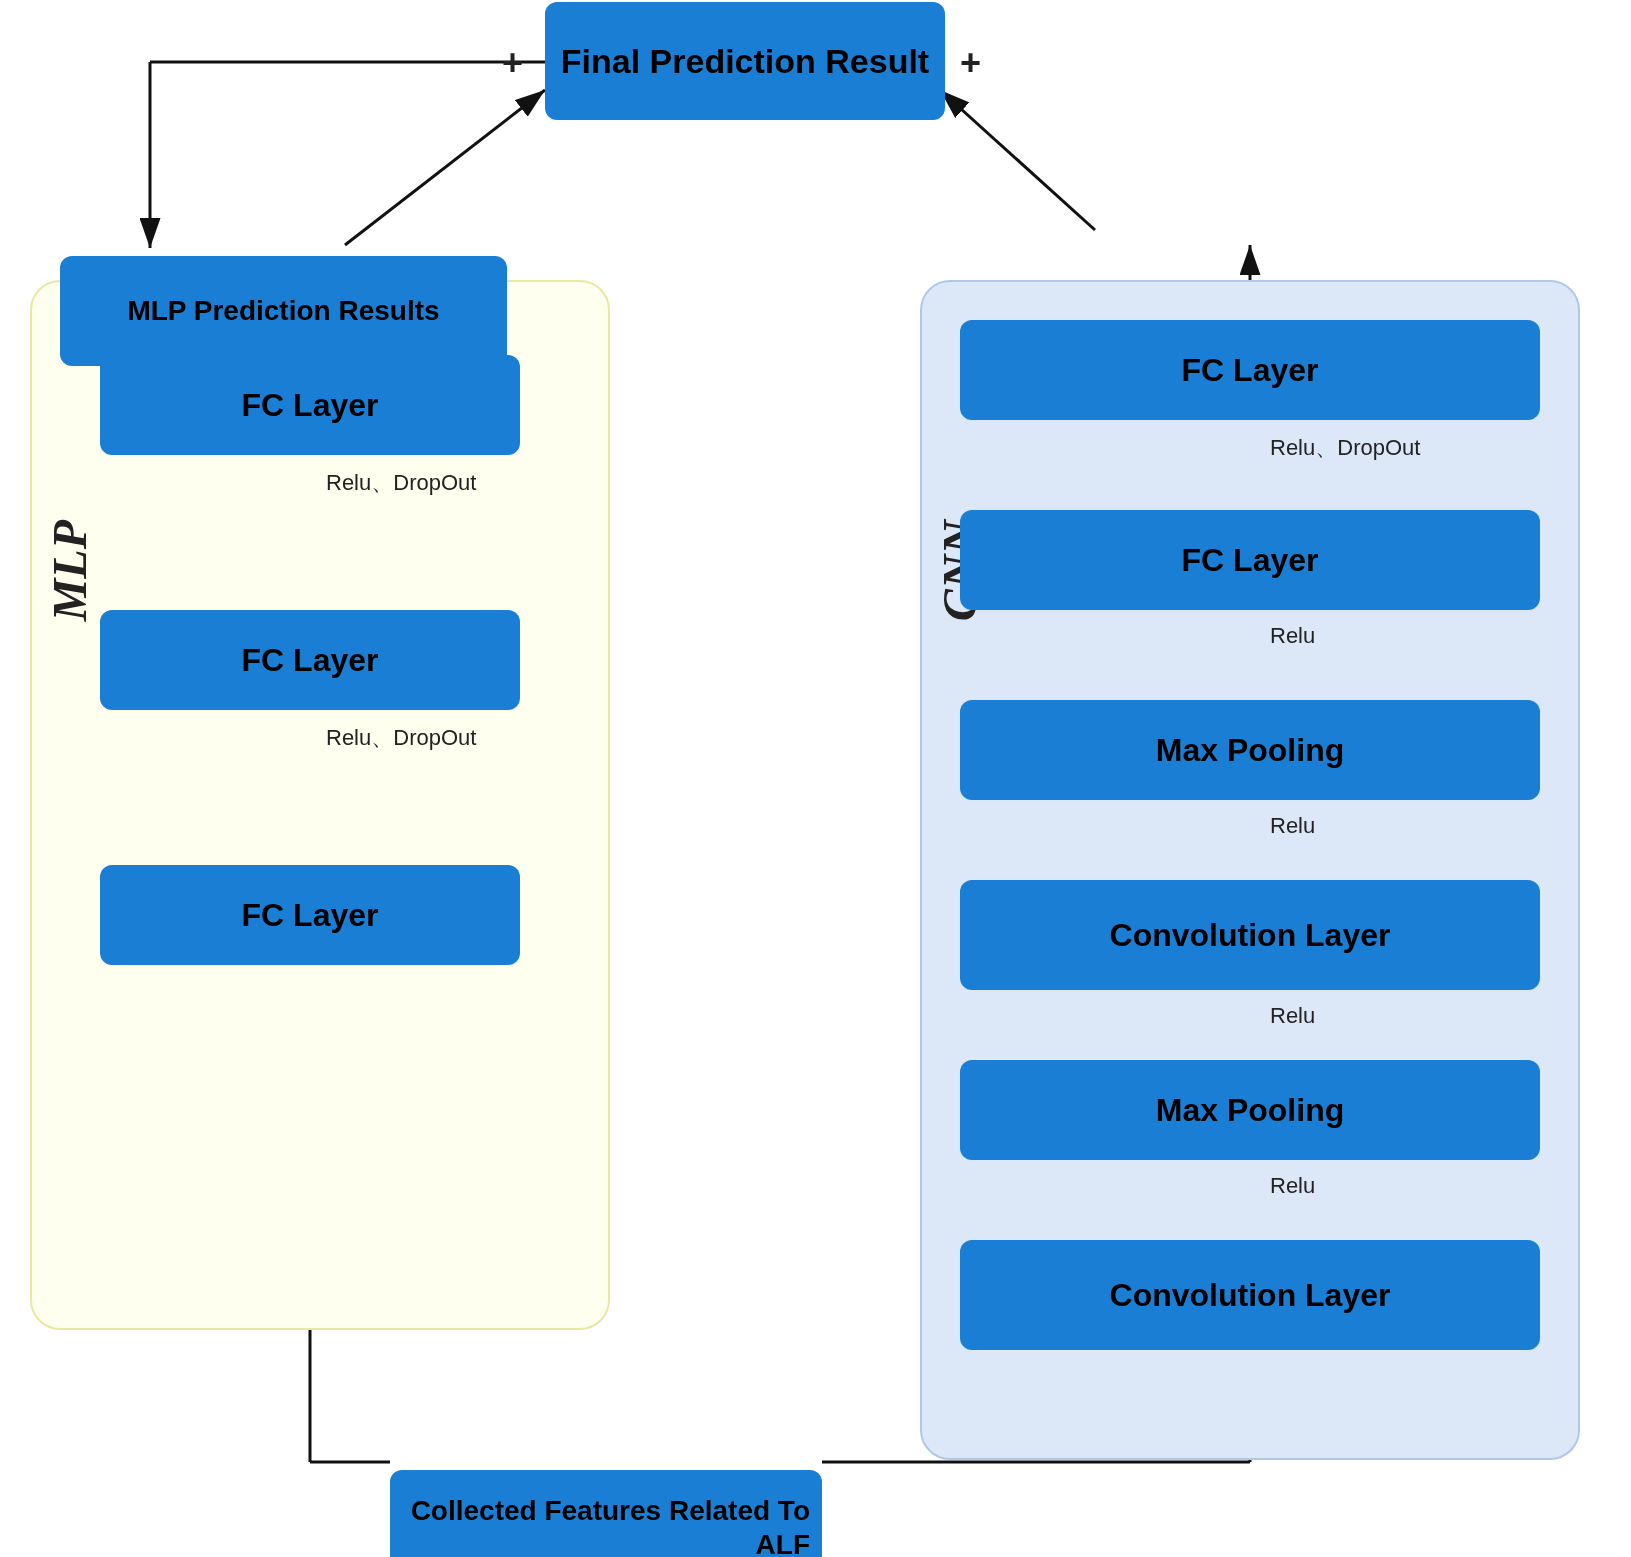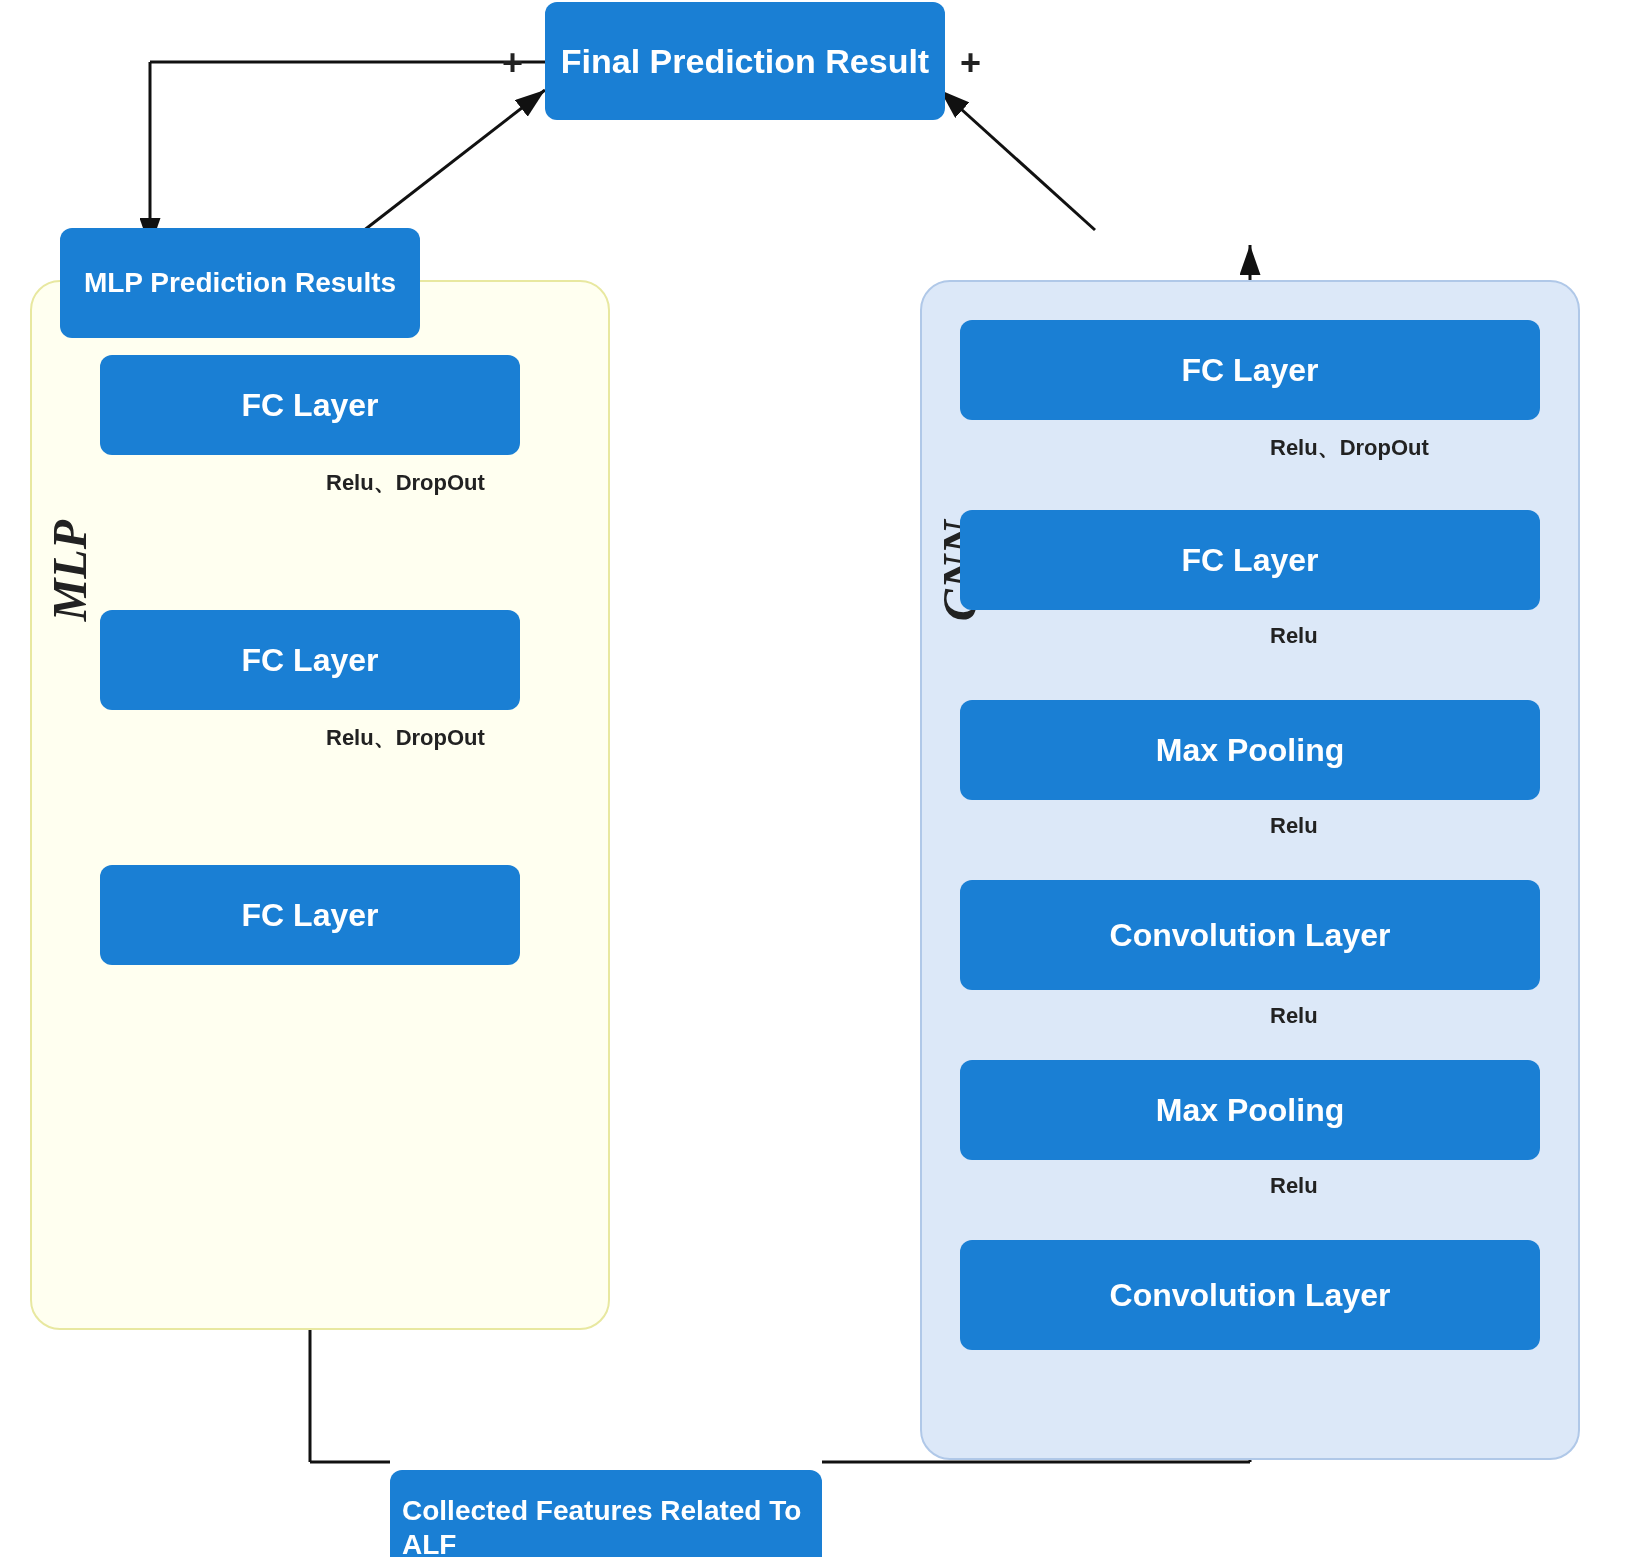--- a/index.html
+++ b/index.html
@@ -14,26 +14,26 @@
 
     .diagram-container {
       position: relative;
       width: 1631px;
       height: 1557px;
     }
 
     
     .blue-box {
       background: #1a7fd4;
-      color: #ffffff;
+      color: #000000;
       border-radius: 12px;
       display: flex;
       align-items: center;
       justify-content: center;
-      text-align: left;
+      text-align: right;
       font-size: 28px;
       font-weight: bold;
       position: absolute;
       padding: 8px 12px;
       line-height: 1.2;
     }
 
     
     .mlp-container {
       position: absolute;
@@ -69,21 +69,20 @@
       text-orientation: mixed;
       transform: rotate(180deg);
     }
 
     
     .arrow-label {
       position: absolute;
       font-size: 22px;
       color: #222;
       text-align: left;
-      font-weight: bold;
     }
 
     
     .plus-sign {
       position: absolute;
       font-size: 36px;
       font-weight: bold;
       color: #222;
     }
 
@@ -152,21 +151,21 @@
   <div class="watermark-label" style="left: 42px; top: 520px;">MLP</div>
 
   <div class="watermark-label" style="left: 932px; top: 520px;">CNN</div>
 
   <div class="blue-box" style="left: 545px; top: 2px; width: 400px; height: 118px; font-size: 34px;">Final Prediction
 Result</div>
 
   <div class="plus-sign" style="left: 502px; top: 42px;">+</div>
   <div class="plus-sign" style="left: 960px; top: 42px;">+</div>
 
-  <div class="blue-box" style="left: 60px; top: 228px; width: 360px; height: 110px; font-size: 28px;">MLP Prediction
+  <div class="blue-box" style="left: 60px; top: 256px; width: 447px; height: 110px; font-size: 28px;">MLP Prediction
 Results</div>
 
 
   <div class="blue-box" style="left: 100px; top: 355px; width: 420px; height: 100px; font-size: 32px;">FC Layer</div>
 
   <div class="arrow-label" style="left: 326px; top: 468px;">Relu、DropOut</div>
 
   <div class="blue-box" style="left: 100px; top: 610px; width: 420px; height: 100px; font-size: 32px;">FC Layer</div>
 
   <div class="arrow-label" style="left: 326px; top: 723px;">Relu、DropOut</div>

